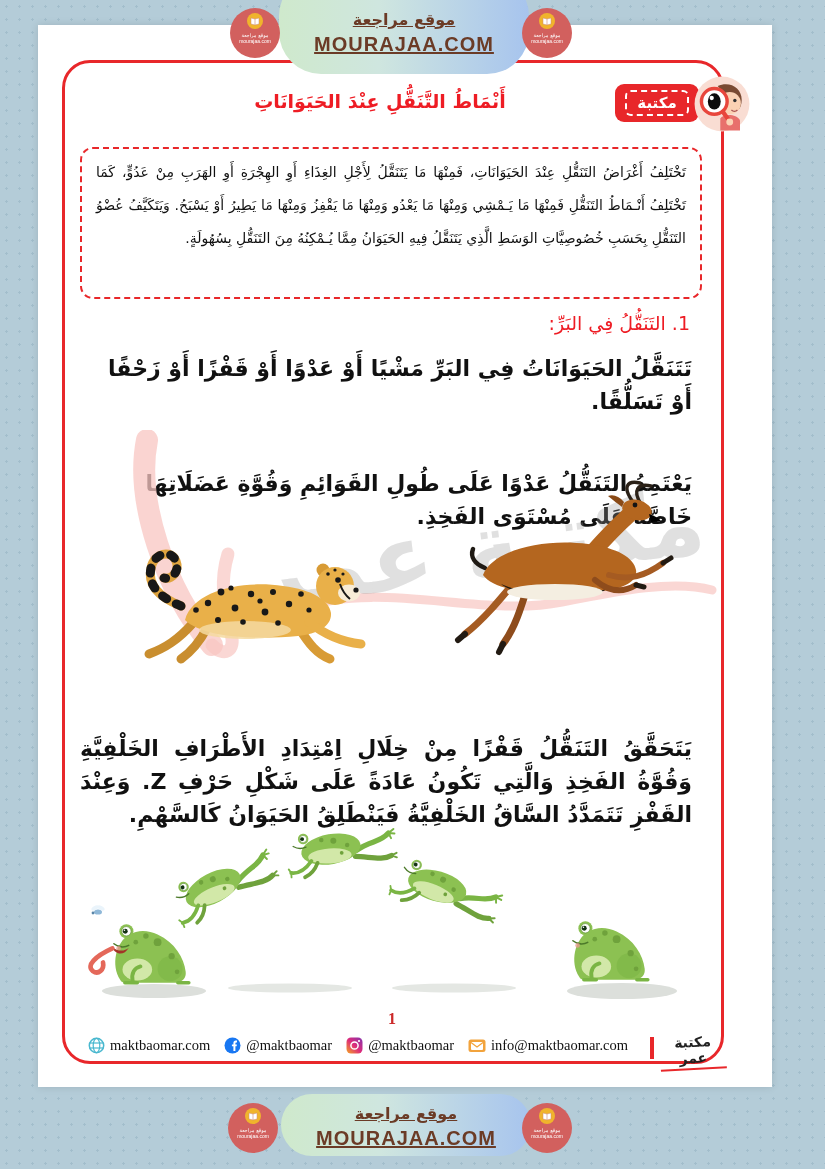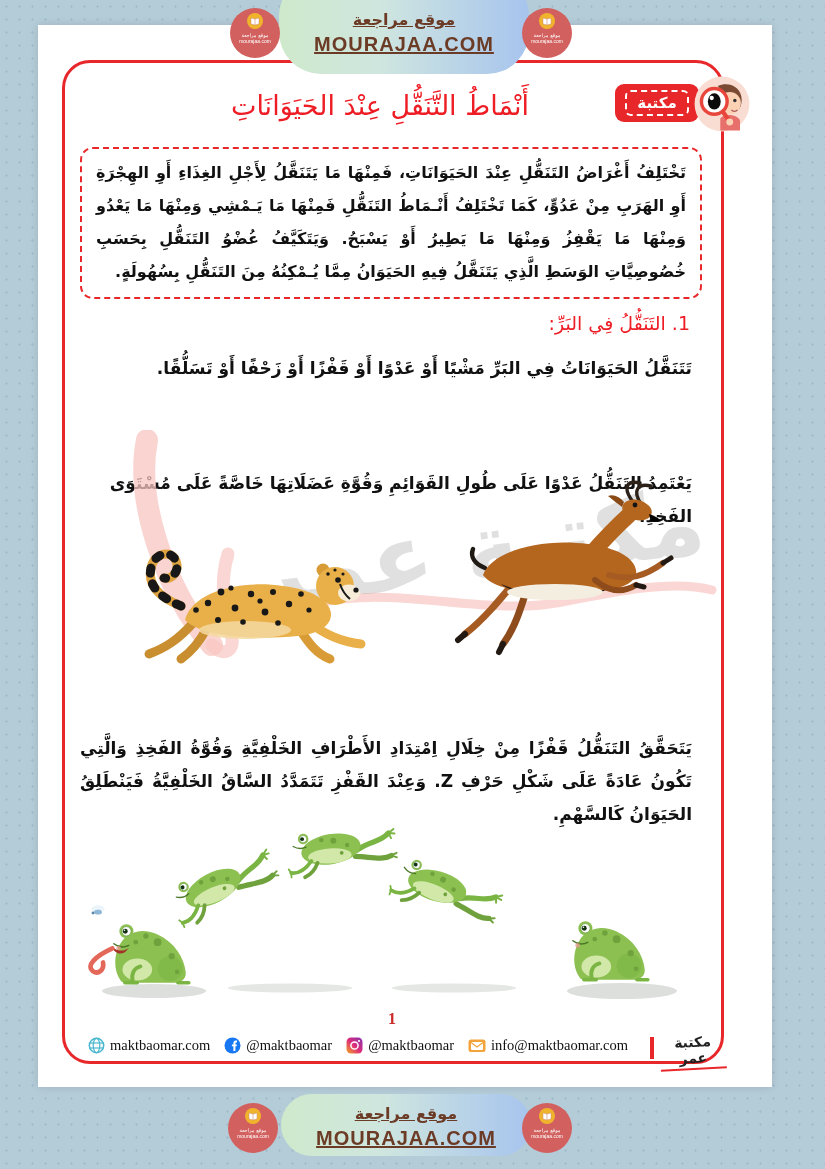--- a/index.html
+++ b/index.html
@@ -22,36 +22,36 @@
   .pill .dom{font-family:"Liberation Sans",sans-serif;font-size:20px;font-weight:bold;
     letter-spacing:1px;color:#6b3b26;text-decoration:underline;line-height:1.3;}
   .logo-circle{position:absolute;width:50px;height:50px;border-radius:50%;background:#d2605e;z-index:7;
     display:flex;flex-direction:column;align-items:center;justify-content:flex-start;}
   .logo-circle .book{width:16px;height:16px;border-radius:50%;background:#f0b42c;margin-top:5px;
     display:flex;align-items:center;justify-content:center;}
   .logo-circle .t1{font-size:5px;color:#fff;direction:rtl;margin-top:3px;line-height:1.2;}
   .logo-circle .t2{font-size:5px;color:#fff;font-family:"Liberation Sans",sans-serif;line-height:1.2;}
   
   .doc-title{position:absolute;left:120px;top:90px;width:520px;text-align:center;direction:rtl;
-    font-size:27px;font-weight:normal;color:#ee1c24;z-index:2;}
+    font-size:19px;font-weight:bold;color:#ee1c24;z-index:2;}
   .badge{position:absolute;left:615px;top:84px;width:84px;height:38px;background:#e8272a;border-radius:9px;
     display:flex;align-items:center;justify-content:center;z-index:3;}
   .badge .inner{border:2px dashed #fff;border-radius:6px;padding:2px 10px;color:#fff;
     font-size:15px;font-weight:bold;direction:rtl;}
   .mascot{position:absolute;left:692px;top:74px;z-index:4;}
   
   .intro-box{position:absolute;left:80px;top:147px;width:622px;height:152px;
     border:2.5px dashed #e8272a;border-radius:13px;box-sizing:border-box;
     padding:7px 14px;direction:rtl;text-align:justify;
-    font-size:16px;font-weight:bold;color:#111;line-height:33px;}
+    font-size:14px;font-weight:normal;color:#111;line-height:33px;}
   
   .sec-heading{position:absolute;left:80px;top:312px;width:622px;direction:rtl;text-align:right;
     padding-right:12px;box-sizing:border-box;font-size:19px;font-weight:normal;color:#ee1c24;}
   .sec-body{position:absolute;left:80px;width:624px;direction:rtl;text-align:right;
-    padding-right:12px;box-sizing:border-box;font-size:17px;font-weight:bold;color:#111;line-height:33px;}
+    padding-right:12px;box-sizing:border-box;font-size:22px;font-weight:bold;color:#111;line-height:33px;}
   .green-heading{position:absolute;left:80px;width:622px;direction:rtl;text-align:right;
     padding-right:22px;box-sizing:border-box;font-size:18px;font-weight:bold;color:#00a551;}
   .body1{top:352px;}
   .green1{top:398px;}
   .body2{top:440px;margin-top:27px;}
   .green2{top:692px;}
   .body3{top:732px;text-align:justify;}
   
   .watermark-svg{position:absolute;left:62px;top:430px;z-index:0;}
   .cheetah-svg{position:absolute;left:123px;top:528px;z-index:1;}

